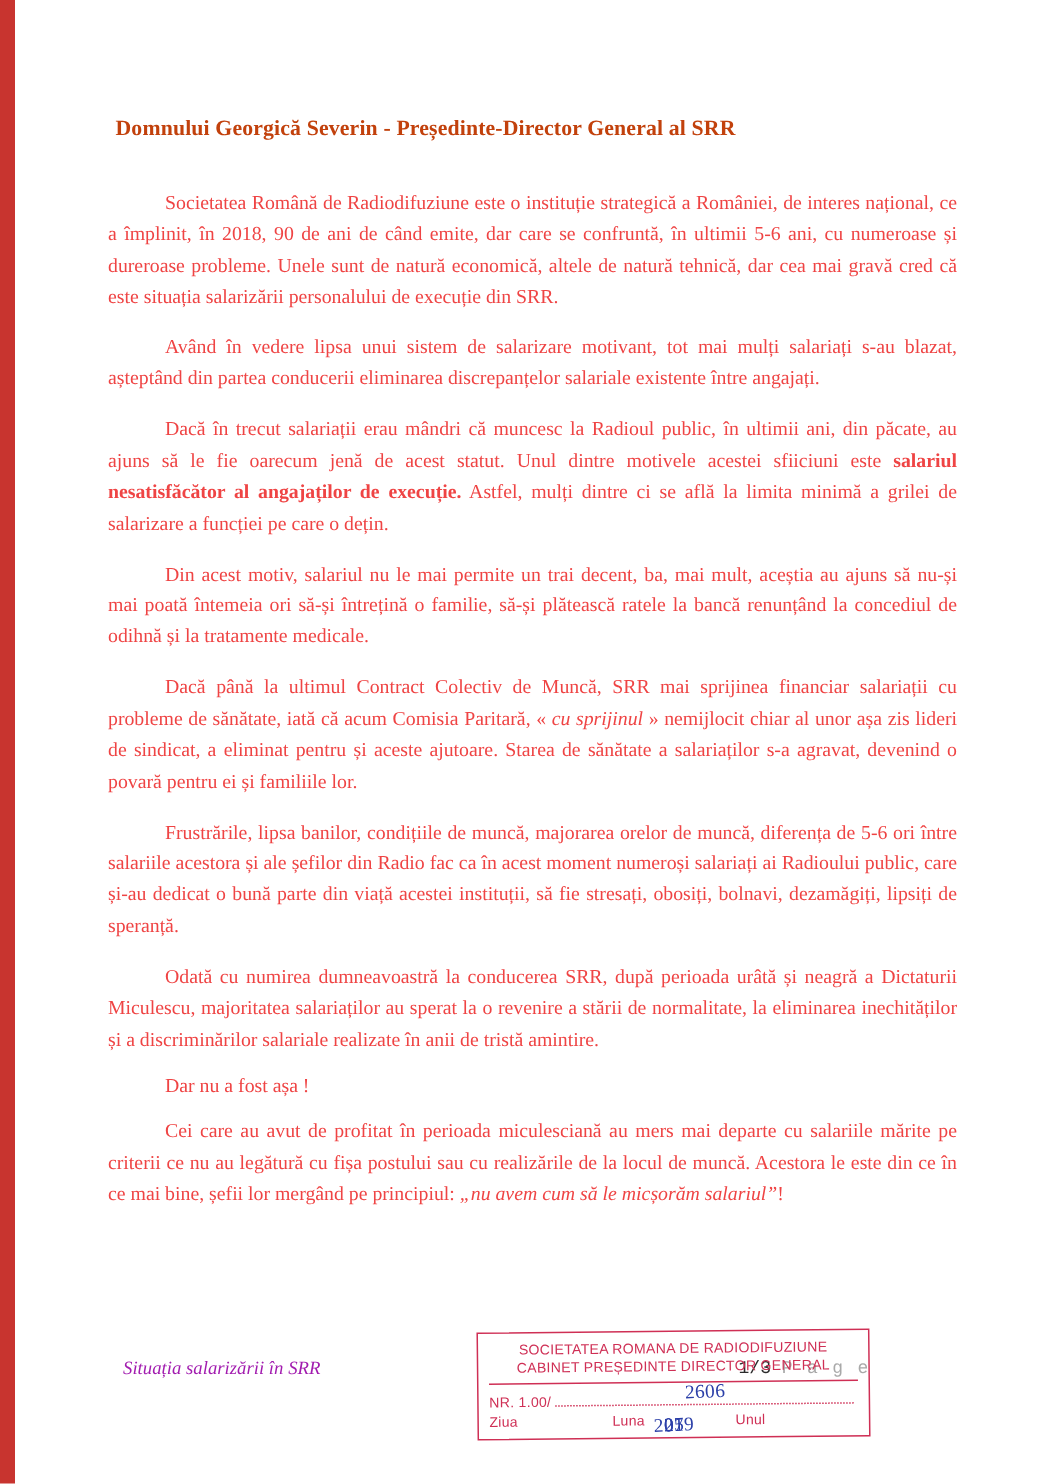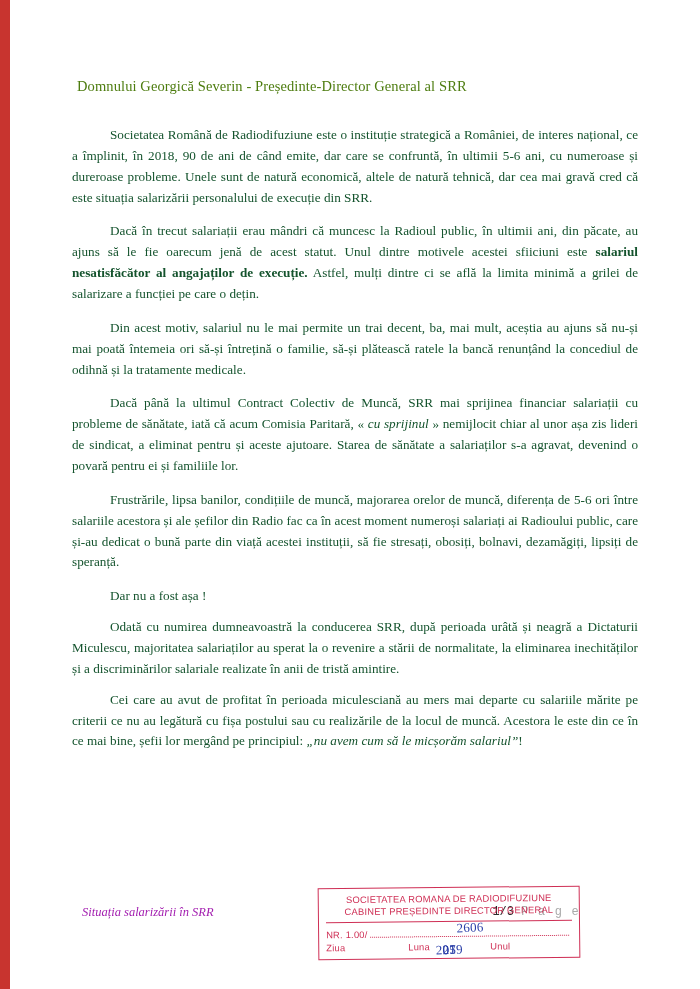--- a/index.html
+++ b/index.html
@@ -25,32 +25,32 @@
   .left-edge {
     position: absolute;
     left: 0;
     top: 0;
     width: 10px;
     height: 989px;
     background: #c8342f;
   }
   .doc-title {
     font-size: 14.5px;
-    font-weight: 400;
+    font-weight: 700;
     letter-spacing: 0.1px;
     margin: 18px 0 30px 5px;
-    color: #4d7c0f;
+    color: #c2410c;
   }
   p.para {
     font-size: 13.2px;
     line-height: 1.58;
     text-align: justify;
     text-indent: 38px;
     margin: 0 0 13px 0;
-    color: #14532d;
+    color: #ef4444;
   }
   p.para.tight {
     margin-bottom: 10px;
   }
   b.bold {
     font-weight: 700;
   }
   i.ital {
   }
   .footer {
@@ -147,30 +147,31 @@
 </head>
 <body>
 
 <div class="page">
 
   <div class="left-edge"></div>
 
   <div class="doc-title">Domnului Georgică Severin - Președinte-Director General al SRR</div>
 
   <p class="para">Societatea Română de Radiodifuziune este o instituție strategică a României, de interes național, ce a împlinit, în 2018, 90 de ani de când emite, dar care se confruntă, în ultimii 5-6 ani, cu numeroase și dureroase probleme. Unele sunt de natură economică, altele de natură tehnică, dar cea mai gravă cred că este situația salarizării personalului de execuție din SRR.</p>
+  <p class="para">Având în vedere lipsa unui sistem de salarizare motivant, tot mai mulți salariați s-au blazat, așteptând din partea conducerii eliminarea discrepanțelor salariale existente între angajați.</p>
 
   <p class="para"><span>Dacă în trecut salariații erau mândri că muncesc la Radioul public, în ultimii ani, din păcate, au ajuns să le fie oarecum jenă de acest statut. Unul dintre motivele acestei sfiiciuni este </span><b class="bold">salariul nesatisfăcător al angajaților de execuție.</b><span> Astfel, mulți dintre ci se află la limita minimă a grilei de salarizare a funcției pe care o dețin.</span></p>
 
   <p class="para">Din acest motiv, salariul nu le mai permite un trai decent, ba, mai mult, aceștia au ajuns să nu-și mai poată întemeia ori să-și întrețină o familie, să-și plătească ratele la bancă renunțând la concediul de odihnă și la tratamente medicale.</p>
 
   <p class="para"><span>Dacă până la ultimul Contract Colectiv de Muncă, SRR mai sprijinea financiar salariații cu probleme de sănătate, iată că acum Comisia Paritară, « </span><i class="ital">cu sprijinul</i><span> » nemijlocit chiar al unor așa zis lideri de sindicat, a eliminat pentru și aceste ajutoare. Starea de sănătate a salariaților s-a agravat, devenind o povară pentru ei și familiile lor.</span></p>
 
   <p class="para">Frustrările, lipsa banilor, condițiile de muncă, majorarea orelor de muncă, diferența de 5-6 ori între salariile acestora și ale șefilor din Radio fac ca în acest moment numeroși salariați ai Radioului public, care și-au dedicat o bună parte din viață acestei instituții, să fie stresați, obosiți, bolnavi, dezamăgiți, lipsiți de speranță.</p>
+  <p class="para tight">Odată cu numirea dumneavoastră la conducerea SRR, după perioada urâtă și neagră a Dictaturii Miculescu, majoritatea salariaților au sperat la o revenire a stării de normalitate, la eliminarea inechităților și a discriminărilor salariale realizate în anii de tristă amintire.</p>
   <p class="para tight">Dar nu a fost așa !</p>
-  <p class="para tight">Odată cu numirea dumneavoastră la conducerea SRR, după perioada urâtă și neagră a Dictaturii Miculescu, majoritatea salariaților au sperat la o revenire a stării de normalitate, la eliminarea inechităților și a discriminărilor salariale realizate în anii de tristă amintire.</p>
 
   <p class="para"><span>Cei care au avut de profitat în perioada miculesciană au mers mai departe cu salariile mărite pe criterii ce nu au legătură cu fișa postului sau cu realizările de la locul de muncă. Acestora le este din ce în ce mai bine, șefii lor mergând pe principiul: </span><i class="ital">„nu avem cum să le micșorăm salariul”</i><span>!</span></p>
 
   <div class="footer">
     <div class="footer-left">Situația salarizării în SRR</div>
     <div class="footer-right"><span>1/3</span> <span class="faded">P a g e</span></div>
   </div>
 
   <div class="stamp">
     <div class="line1">SOCIETATEA ROMANA DE RADIODIFUZIUNE</div>

